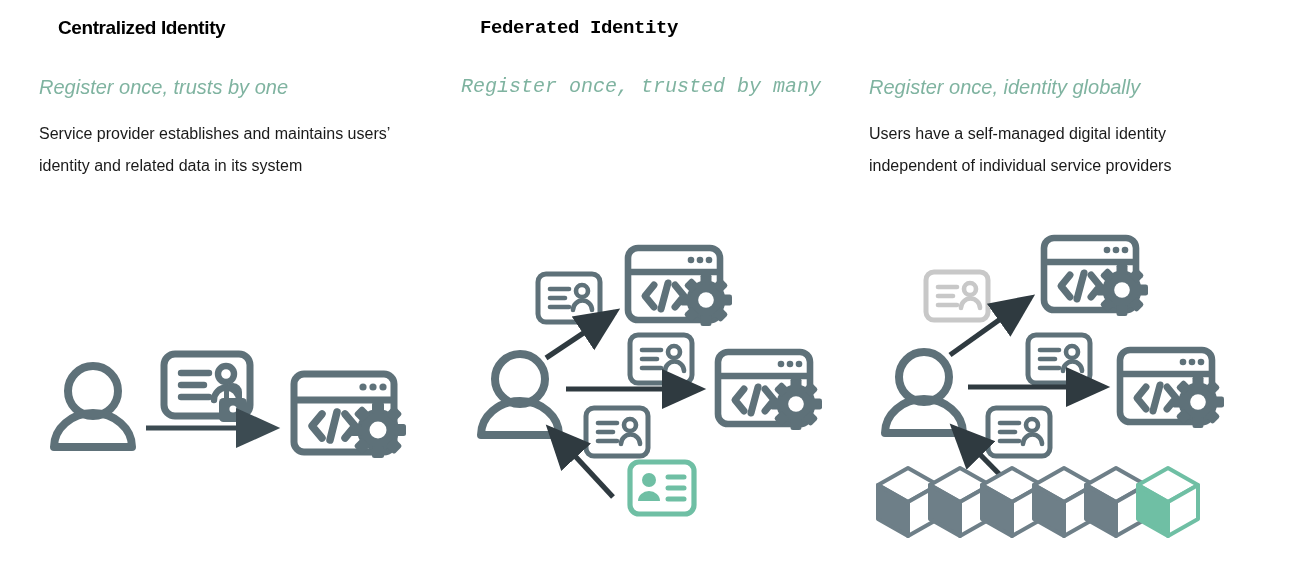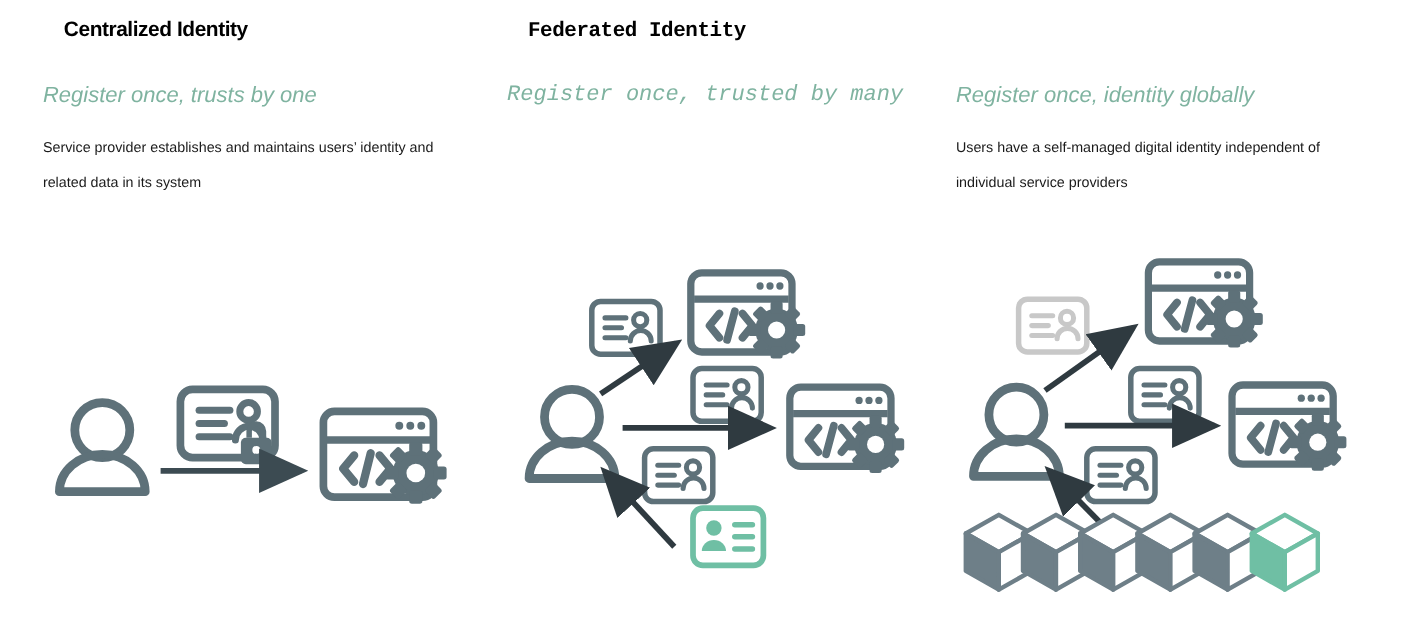--- a/index.html
+++ b/index.html
@@ -50,21 +50,21 @@
     font-style: italic;
     color: #7fb3a0;
     white-space: nowrap;
     line-height: 1.1;
   }
   .col-body {
     position: absolute;
     top: 118px;
     left: 1px;
     width: 372px;
-    font-size: 13px;
+    font-size: 16px;
     line-height: 32px;
     color: #1a1a1a;
   }
   .diagram {
     position: absolute;
     left: 0;
     top: 232px;
     width: 404px;
     height: 332px;
   }

